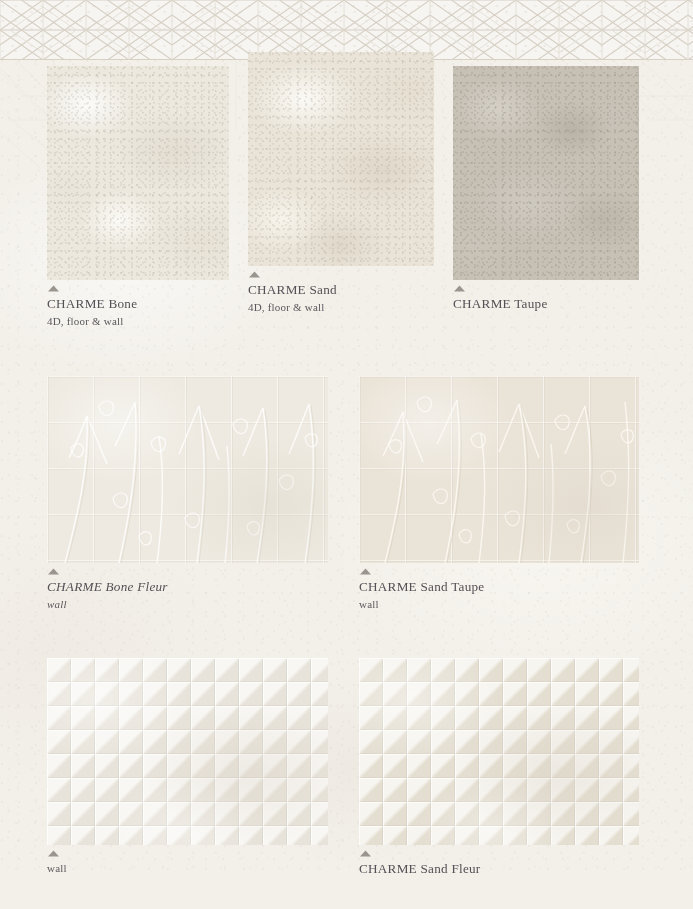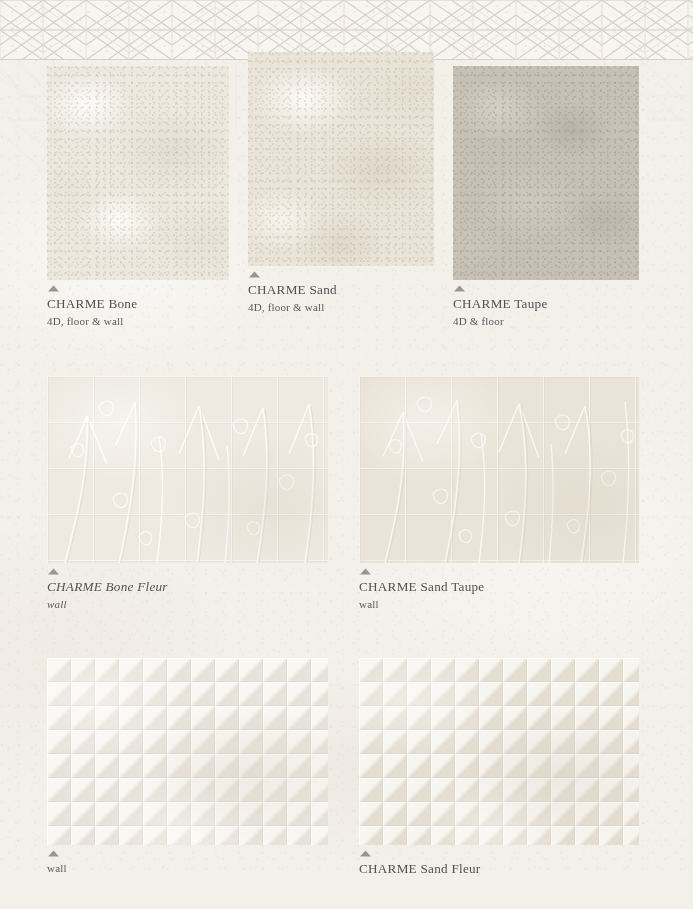--- a/index.html
+++ b/index.html
@@ -297,21 +297,20 @@
       <div class="tex tex-stone-taupe"></div>
       <div class="speckle speckle-strong"></div>
     </div>
     <div class="caption">
       <div class="marker">
         <svg width="13" height="7" viewBox="0 0 13 7">
             <path d="M6.5 0.6 L12 6.4 L1 6.4 Z" fill="#9a958e"></path>
           </svg>
       </div>
       <div class="name">CHARME Taupe</div>
-      <div class="meta">4D &amp; floor</div>
     </div>
   </div>
 
   <div class="card" style="left:47px; top:376px; width:281px;font-style:italic;">
     <div class="swatch" style="height:187px;">
       <div class="tex tex-fleur-bone"></div>
       <div class="fleur-grid"></div>
       <div class="fleur-art">
         <svg viewBox="0 0 281 187" preserveAspectRatio="none">
           <g stroke="#ffffff" stroke-width="1.4" fill="none" opacity="0.85">

